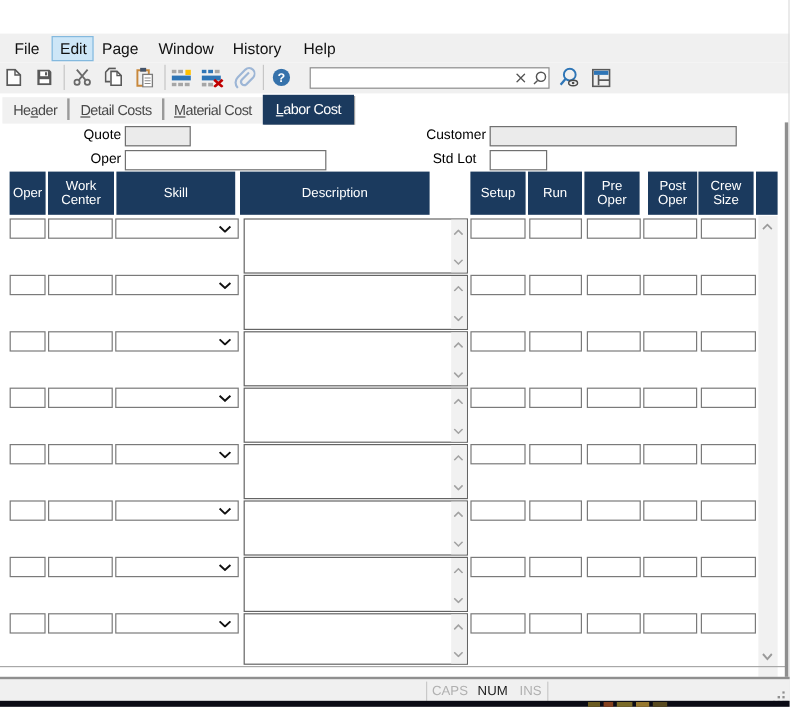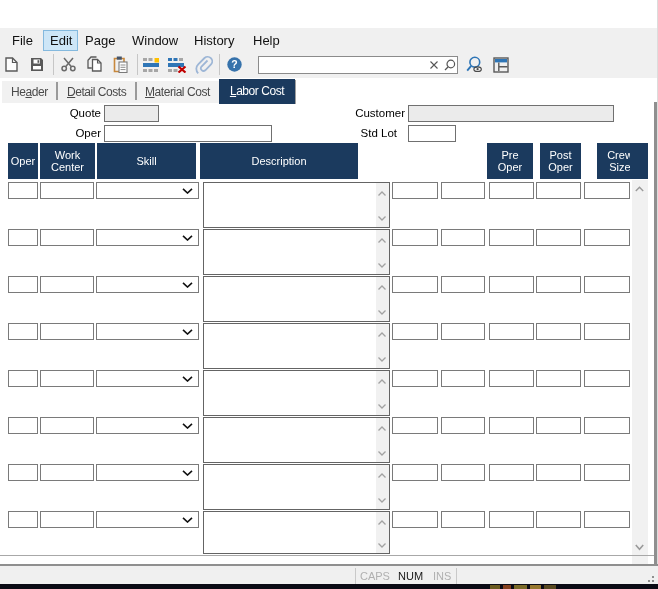--- a/index.html
+++ b/index.html
@@ -176,23 +176,25 @@
     <div class="fbox ro" style="left:408px;top:1px;width:206px"></div>
     <div class="flabel" style="left:292px;width:105px;top:23px">Std Lot</div>
     <div class="fbox" style="left:408px;top:21px;width:48px"></div>
   </div>
 
   <div class="grid" id="grid">
     <div class="gh" style="left:8px;width:30px">Oper</div>
     <div class="gh" style="left:97px;width:99px">Skill</div>
     <div class="gh" style="left:40px;width:55px">Work<br>Center</div>
     <div class="gh" style="left:200px;width:158px">Description</div>
+    <div class="gh" style="left:392px;width:46px">Setup</div>
+    <div class="gh" style="left:440px;width:45px">Run</div>
     <div class="gh" style="left:487px;width:46px">Pre<br>Oper</div>
     <div class="gh" style="left:540px;width:41px">Post<br>Oper</div>
-    <div class="gh" style="left:597px;width:46px">Crew<br>Size</div>
+    <div class="gh" style="left:582px;width:46px">Crew<br>Size</div>
     <div class="gh" style="left:630px;width:18px"></div>
     <div class="vsb"></div>
     <svg class="abs" style="left:635px;top:43px" width="9" height="6" viewBox="0 0 9 6">
         <path d="M0.8 5 L4.5 1.2 L8.2 5" fill="none" stroke="#9a9a9a" stroke-width="1.4"></path>
       </svg>
     <svg class="abs" style="left:635px;top:401px" width="9" height="7" viewBox="0 0 9 7">
         <path d="M0.8 1 L4.5 5.2 L8.2 1" fill="none" stroke="#9a9a9a" stroke-width="1.6"></path>
       </svg>
     <div id="rows">
 <div class="cell-inp" style="left:8px;top:39px;width:30px"></div>

